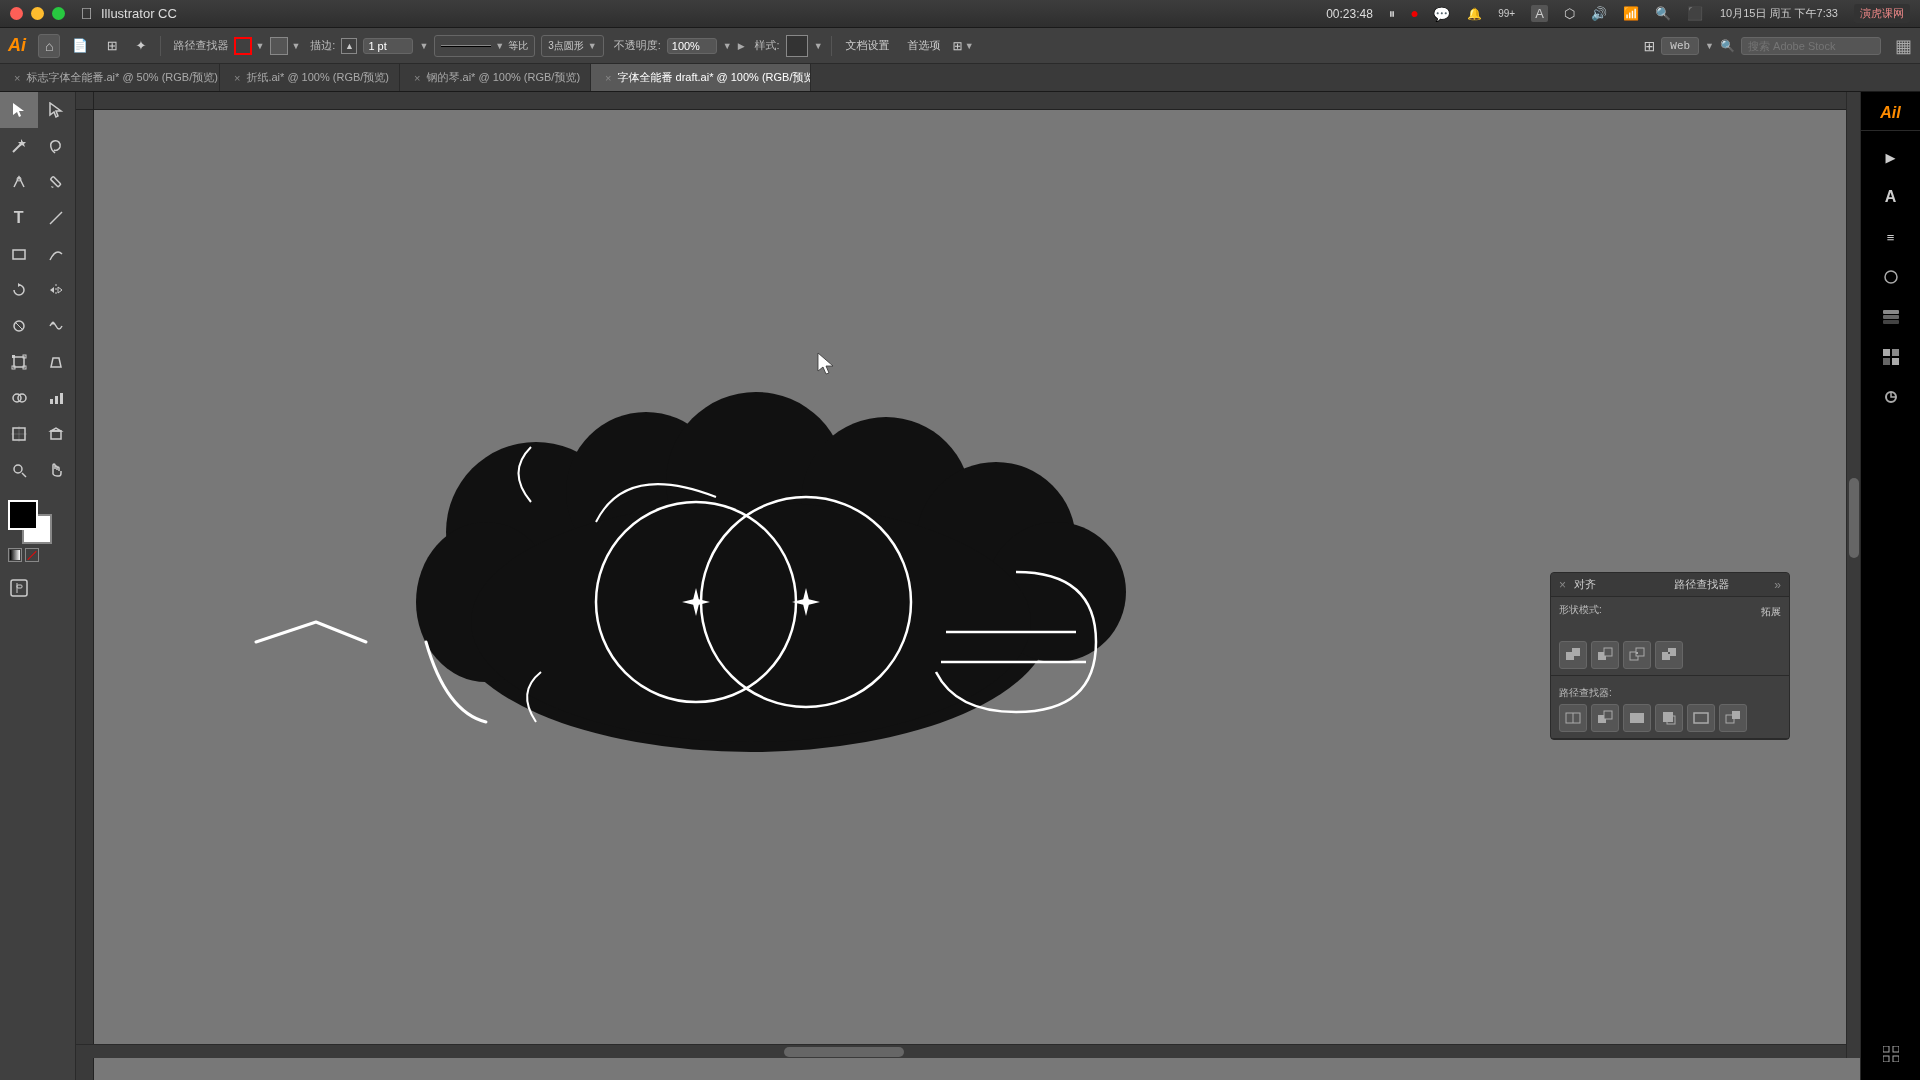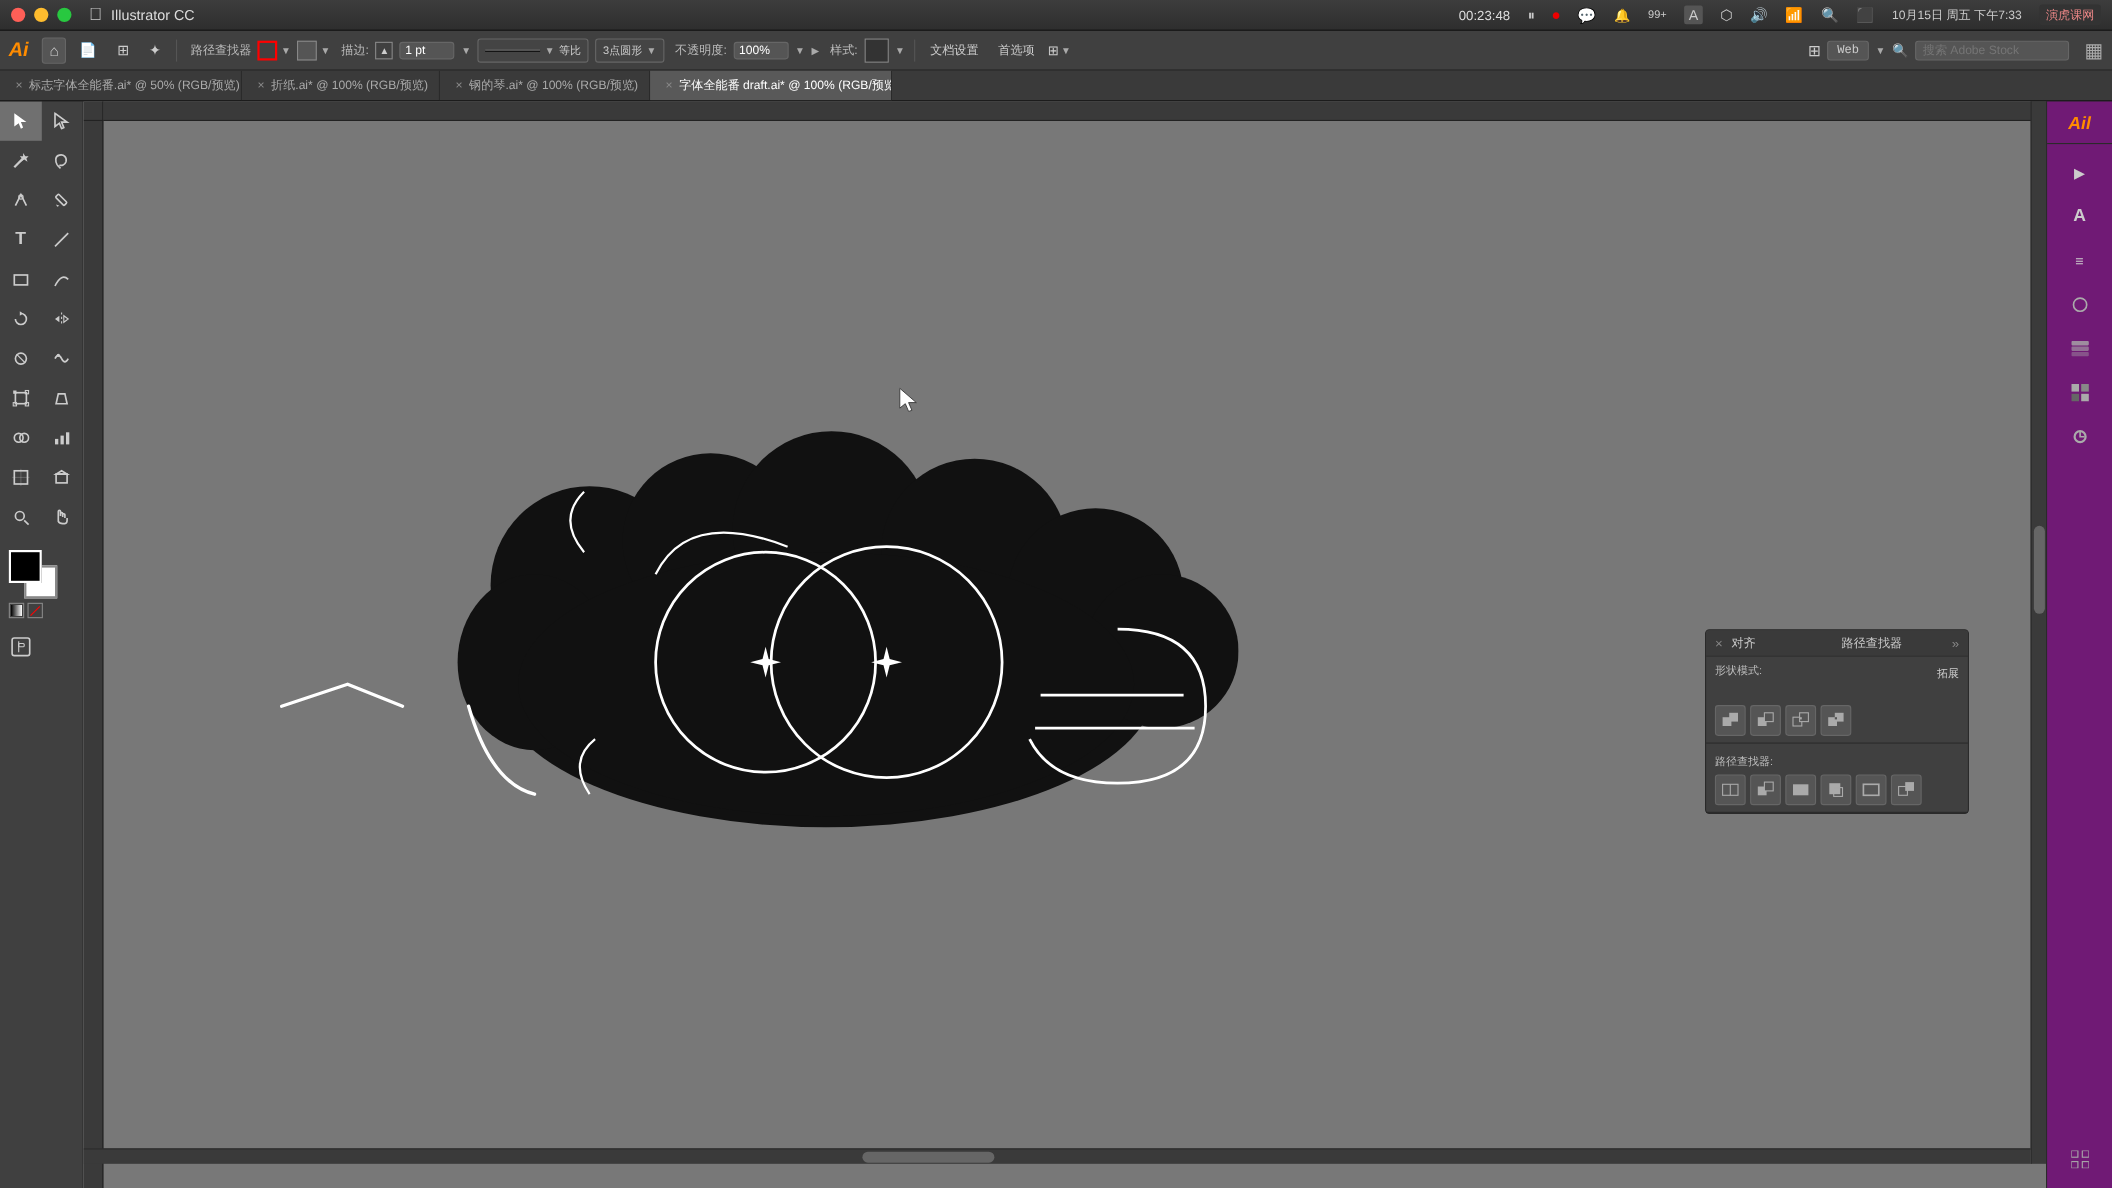--- a/index.html
+++ b/index.html
@@ -101,21 +101,21 @@
     
     #artwork {
       position: absolute;
       left: 300px; top: 170px;
       width: 750px; height: 500px;
     }
 
     
     #right-panel {
       width: 60px;
-      background: #701a75;
+      background: #000000;
       border-left: 1px solid #2a2a2a;
       display: flex;
       flex-direction: column;
       align-items: center;
       padding-top: 8px;
       gap: 4px;
       flex-shrink: 0;
     }
     .rp-icon { width: 36px; height: 36px; display: flex; align-items: center; justify-content: center; color: #ccc; font-size: 13px; cursor: pointer; border-radius: 4px; }
 

